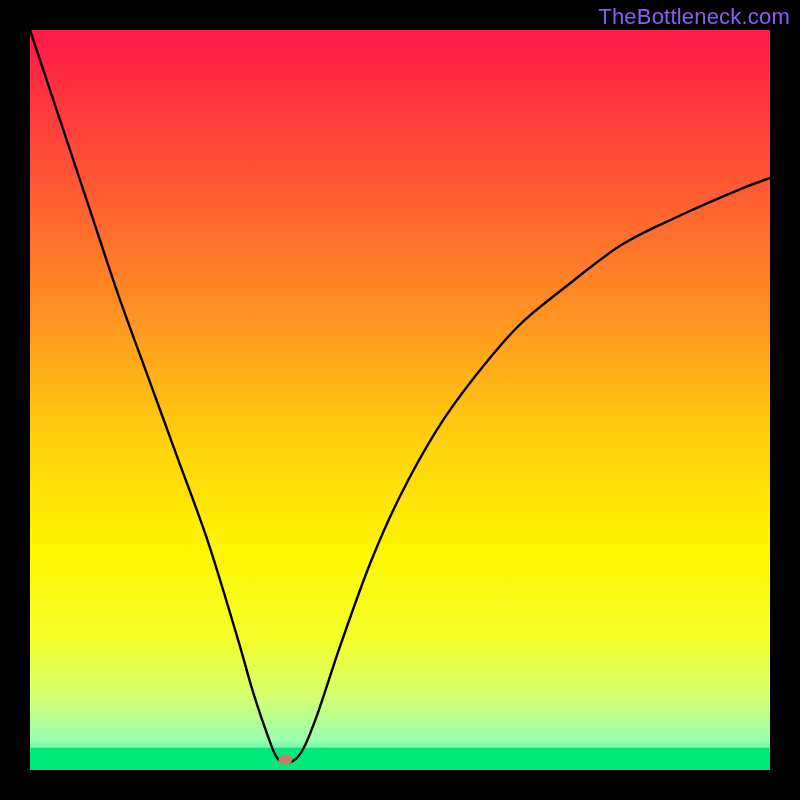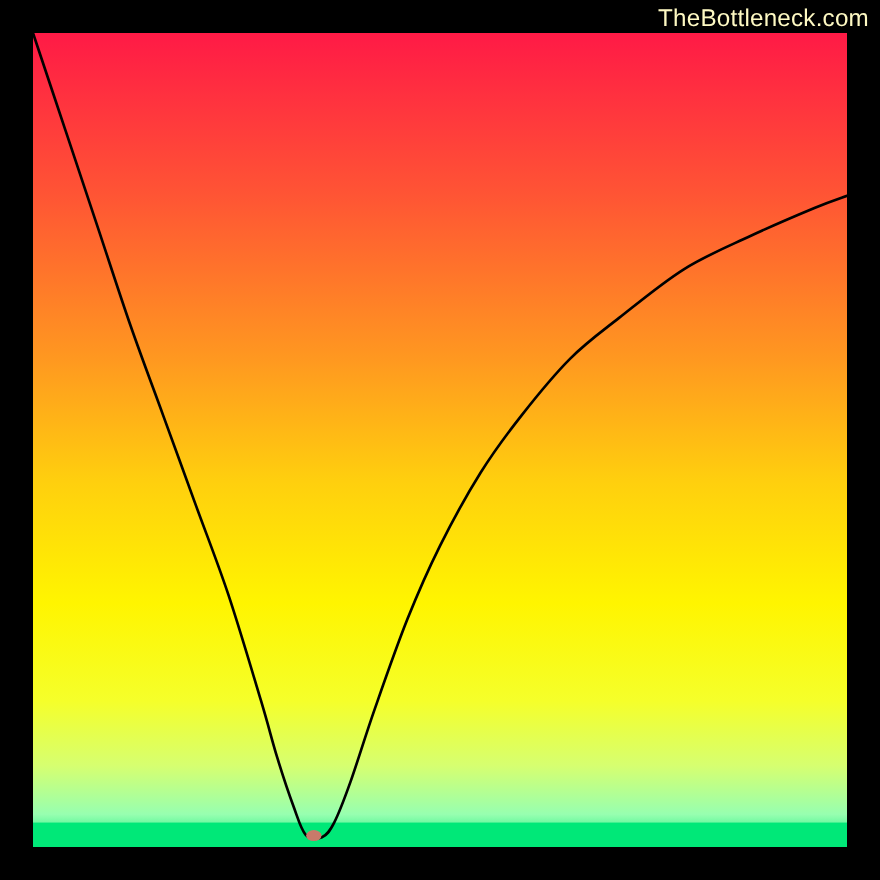--- a/index.html
+++ b/index.html
@@ -21,21 +21,21 @@
     position: absolute;
     left: 30px;
     top: 30px;
     width: 740px;
     height: 740px;
   }
   .watermark {
     position: absolute;
     top: 4px;
     right: 10px;
-    color: #fef9c3;
+    color: #8b5cf6;
     font-size: 22px;
     font-weight: 500;
     letter-spacing: 0.2px;
   }
   svg { display: block; }
 </style>
 </head>
 <body>
 
 <div class="frame">

